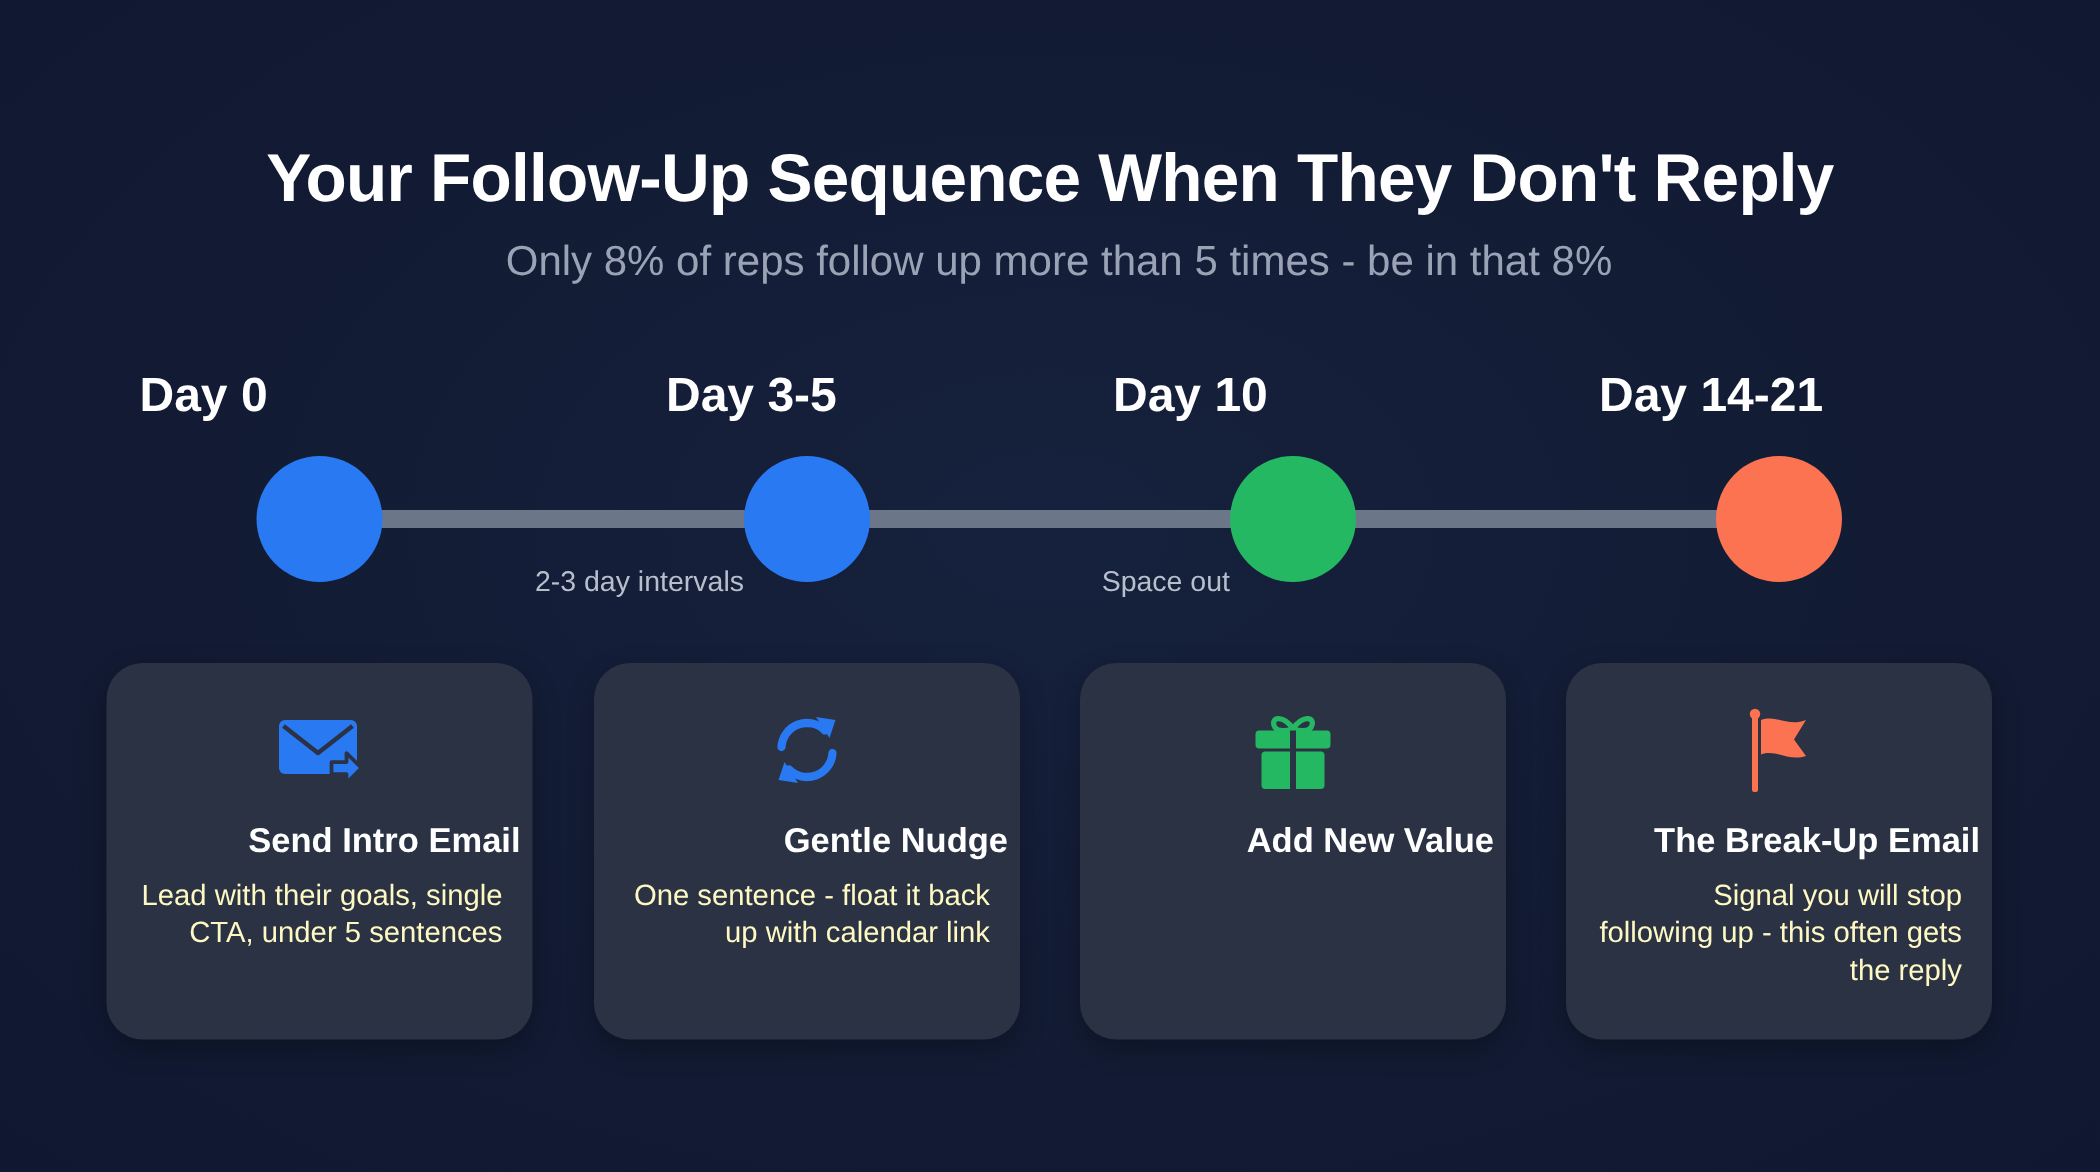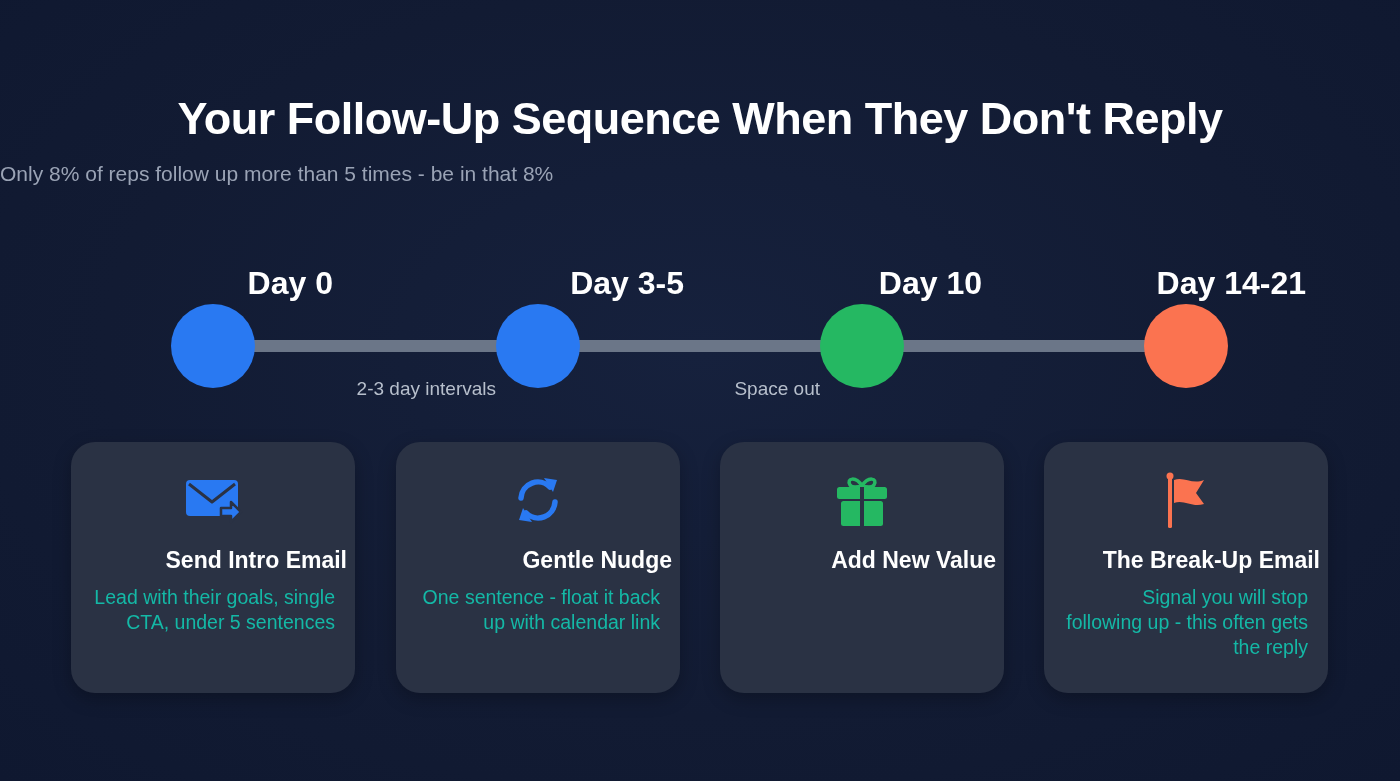--- a/index.html
+++ b/index.html
@@ -12,28 +12,28 @@
       position: relative; width: 1400px; height: 781px;
       background: radial-gradient(ellipse at 50% 45%, #16213d 0%, #121b33 60%, #0f1830 100%);
     }
     .title {
       position: absolute; left: 0; right: 0; top: 92px;
       text-align: center; color: #ffffff;
       font-size: 45px; font-weight: 700; letter-spacing: -0.5px;
       line-height: 54px;
     }
     .subtitle {
-      position: absolute; left: 0; right: 0; top: 157px;
-      color: #9aa3b5;
-      font-size: 21px; font-weight: 400; line-height: 34px;
+      position: absolute; left: 12px; right: 0; top: 157px;
+      text-align: center; color: #9aa3b5;
+      font-size: 28px; font-weight: 400; line-height: 34px;
     }
     .day-label {
       position: absolute; top: 244px; width: 240px; margin-left: -120px;
-      text-align: right; color: #ffffff;
-      font-size: 32px; font-weight: 700; line-height: 38px; margin-top: 20px;
+      text-align: left; color: #ffffff;
+      font-size: 32px; font-weight: 700; line-height: 38px;
     }
     .track {
       position: absolute; top: 340px; left: 213px; width: 973px; height: 12px;
       background: #6b7688;
     }
     .node {
       position: absolute; top: 304px; width: 84px; height: 84px;
       margin-left: -42px; border-radius: 50%;
     }
     .interval {
@@ -52,21 +52,21 @@
       position: absolute; top: 30px; left: 50%; width: 60px; height: 56px;
       margin-left: -30px;
     }
     .card .icon svg { width: 60px; height: 56px; display: block; }
     .card .card-title {
       position: absolute; top: 104px; left: 8px; right: 8px;
       color: #ffffff; font-size: 23px; font-weight: 700; line-height: 28px;
     }
     .card .card-desc {
       position: absolute; top: 143px; left: 20px; right: 20px;
-      color: #14b8a6; font-size: 19.5px; line-height: 25px;
+      color: #fef9c3; font-size: 19.5px; line-height: 25px;
     }
   </style>
 </head>
 <body>
 
 <div class="canvas">
 
   <h1 class="title">Your Follow-Up Sequence When They Don't Reply</h1>
   <p class="subtitle">Only 8% of reps follow up more than 5 times - be in that 8%</p>
 

